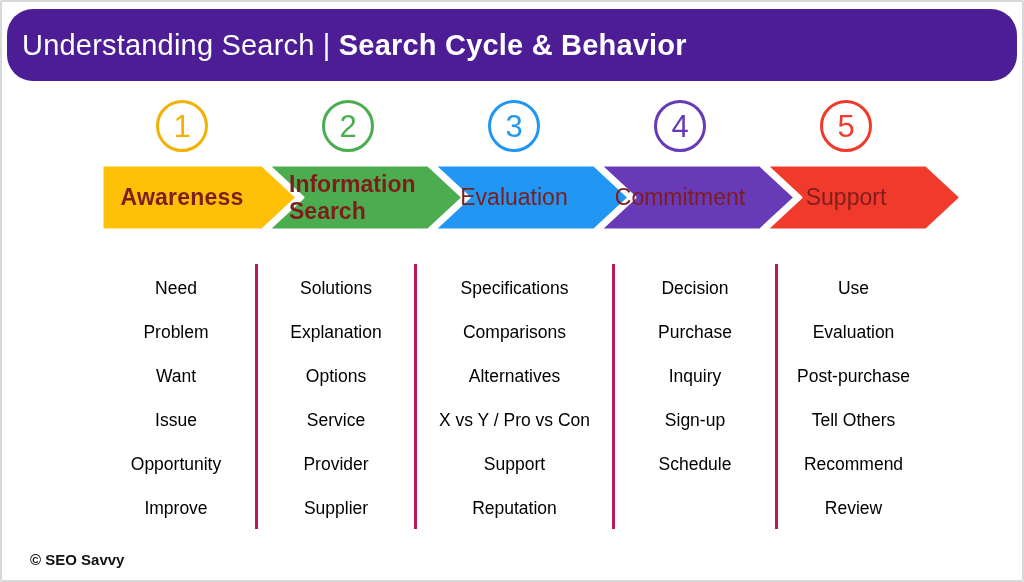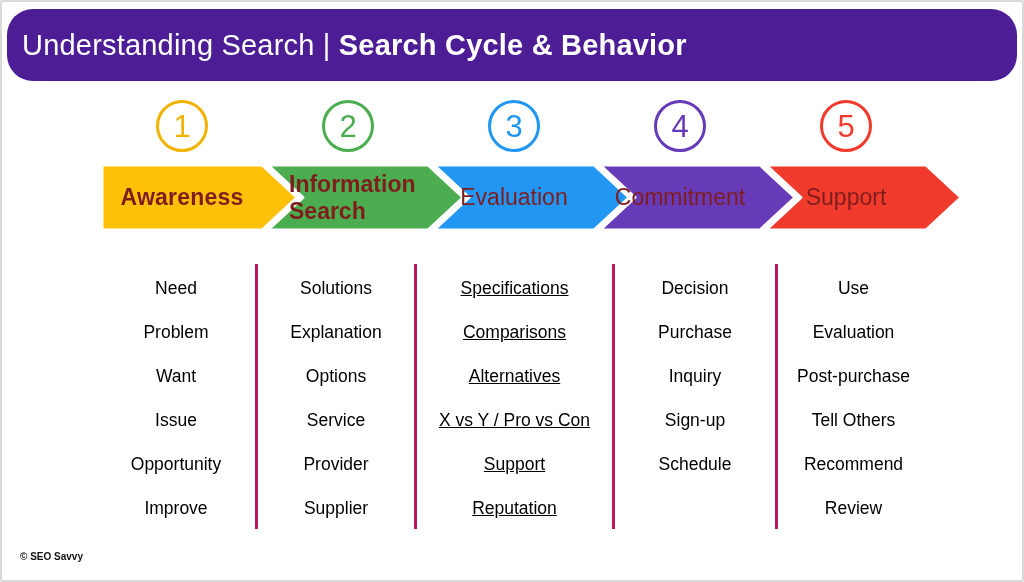--- a/index.html
+++ b/index.html
@@ -42,27 +42,27 @@
   }
   .col{box-sizing:border-box;}
   .col + .col{border-left:3px solid #be185d;}
   .col ul{list-style:none;margin:0;padding:2px 0 0 0;}
   .col li{
     height:44px;display:flex;align-items:center;justify-content:center;
     color:#000000;font-size:17.5px;white-space:nowrap;
   }
   .col.c1{width:158px;}
   .col.c2{width:159px;}
-  .col.c3{width:198px;text-decoration:underline;}
+  .col.c3{width:198px;}
   .col.c4{width:163px;}
   .col.c5{width:154px;}
   
   .footer{
-    position:absolute;left:18px;top:549px;
-    font-size:10px;font-weight:bold;color:#111111;
+    position:absolute;left:28px;top:549px;
+    font-size:15px;font-weight:bold;color:#111111;
   }
 </style>
 </head>
 <body>
 
 <div class="slide">
 
   <div class="header-bar" style="background: #4c1d95; border-radius: 26px;">
     <div class="title"><span>Understanding Search</span><span> | </span><span class="emph">Search Cycle &amp; Behavior</span></div>
   </div>

